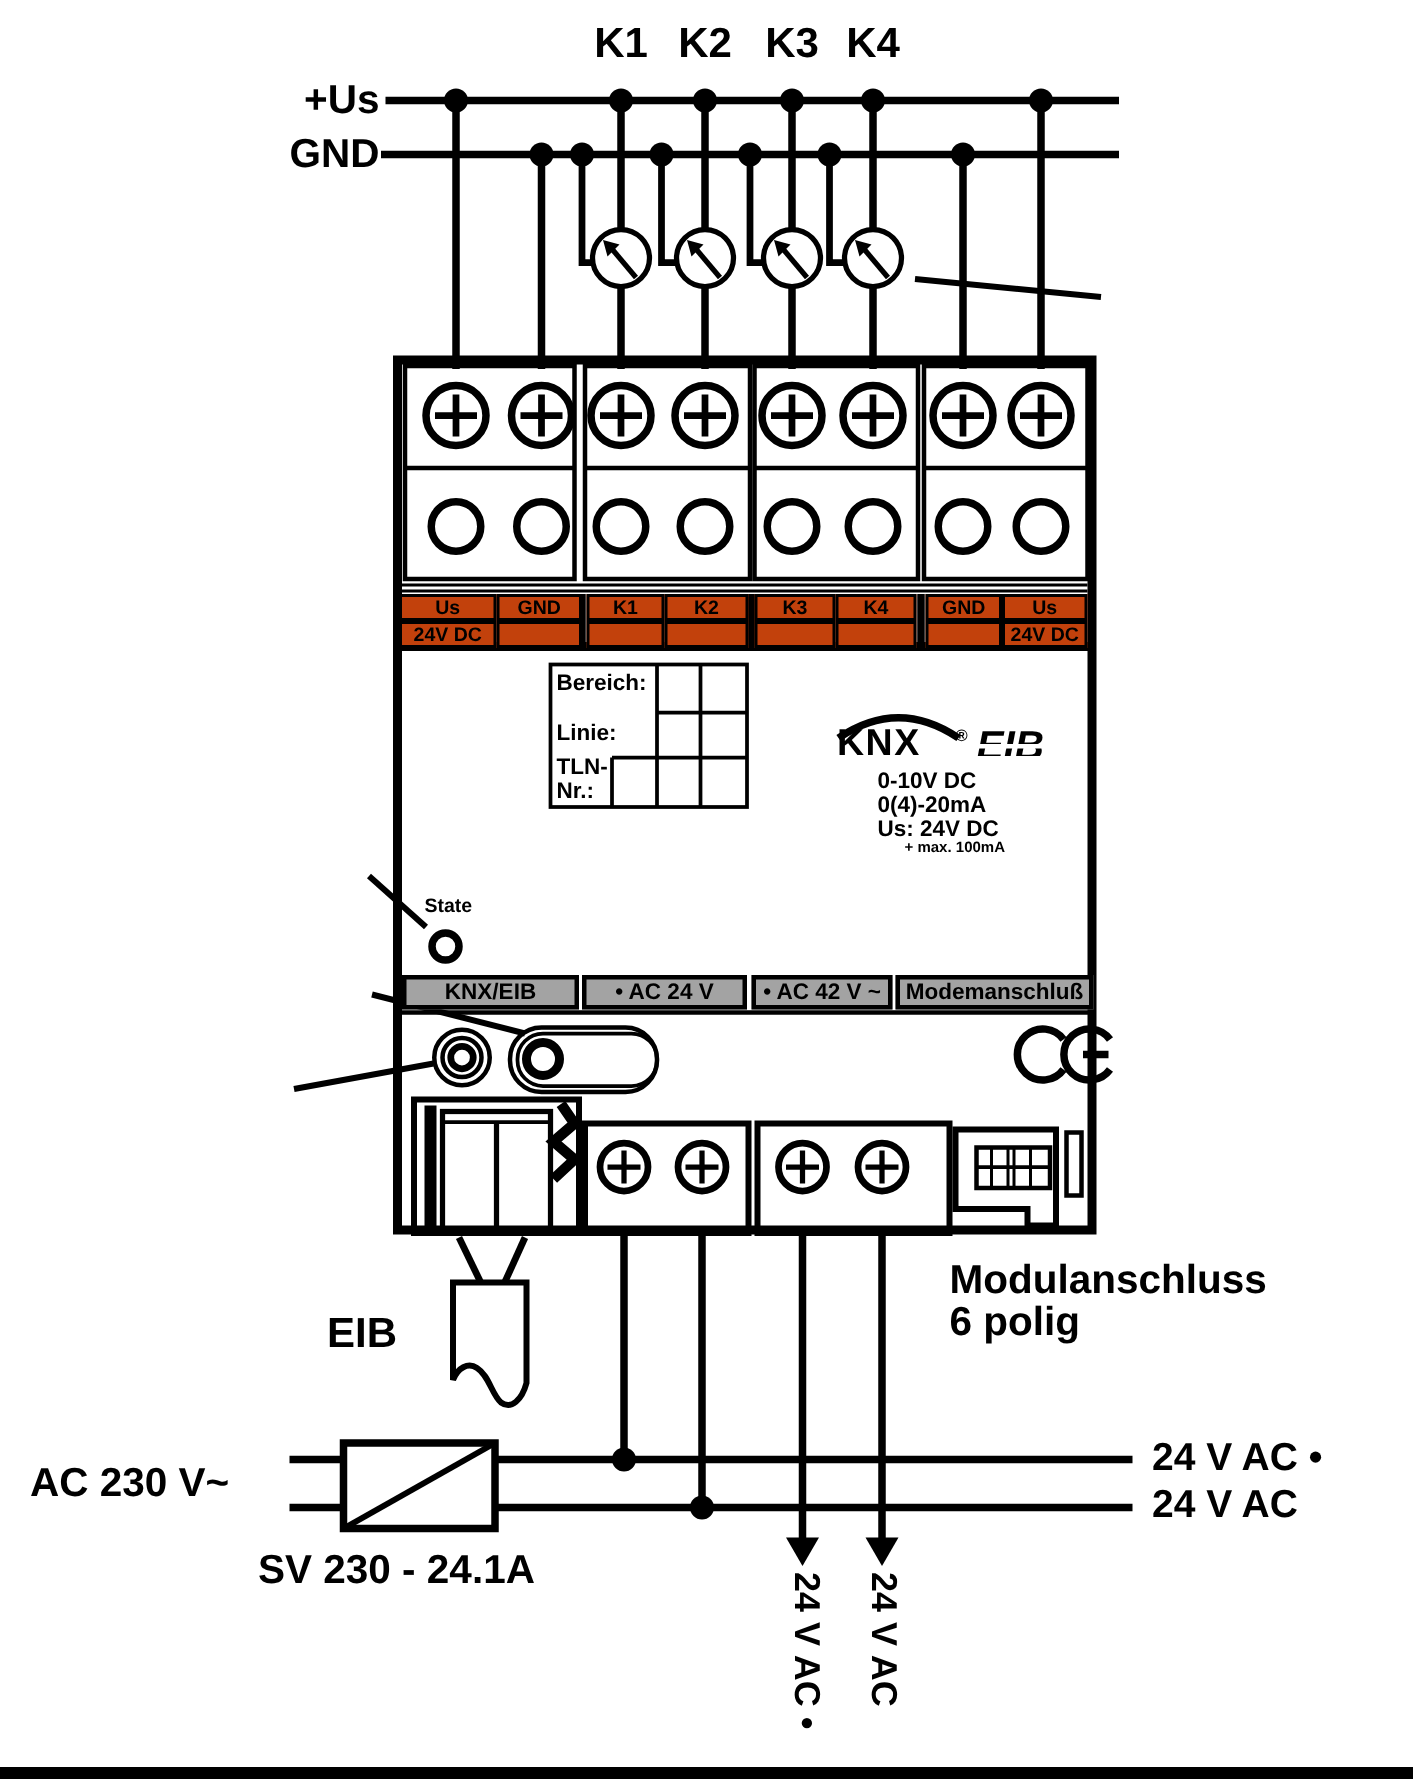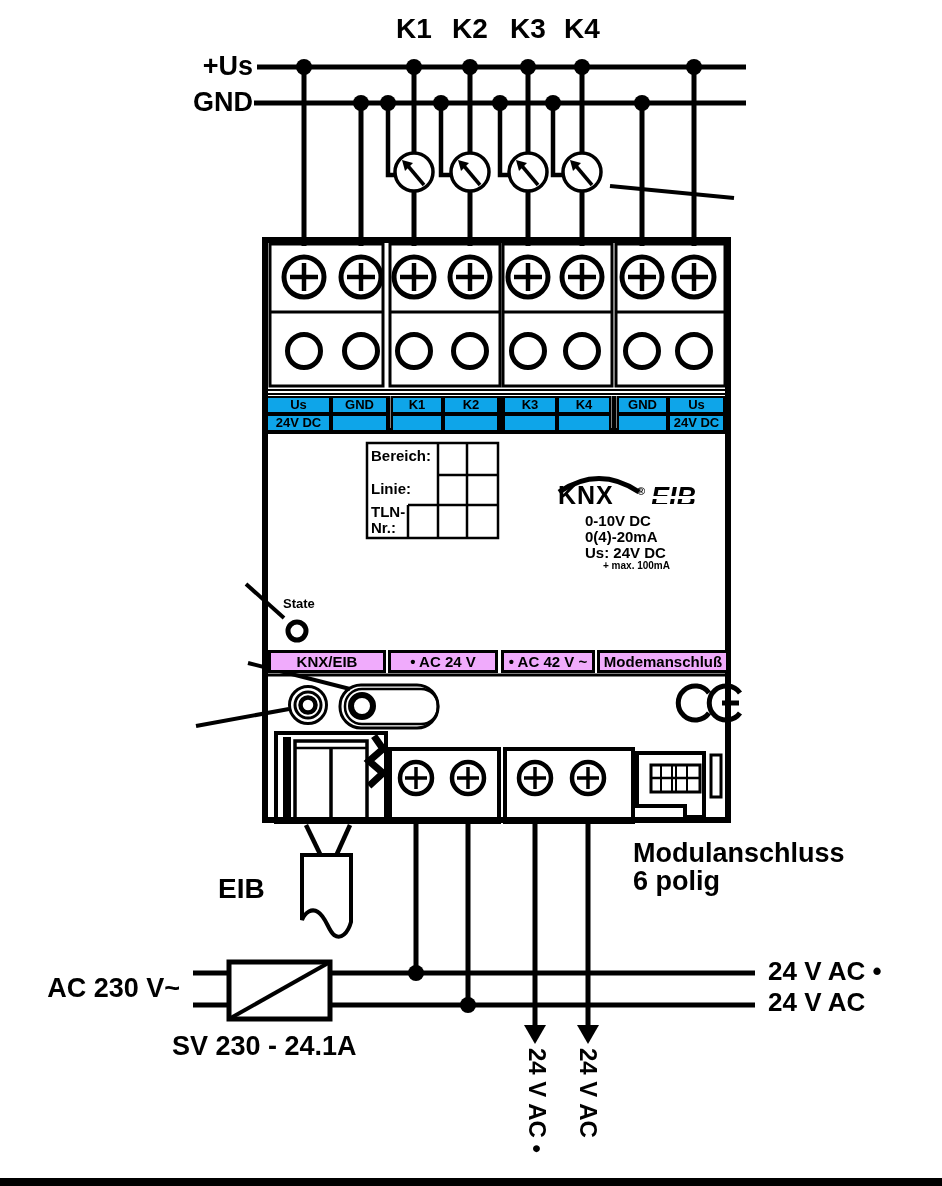--- a/index.html
+++ b/index.html
@@ -1,23 +1,23 @@
 <!DOCTYPE html>
 <html><head>
 <meta charset="utf-8">
 <style>
   html,body{margin:0;padding:0;background:#fff;}
   #stage{position:relative;width:942px;height:1186px;background:#fff;overflow:hidden;
          font-family:Liberation Sans, sans-serif;color:#000;}
   #shapes{position:absolute;left:0;top:0;}
   .lbl{position:absolute;font-weight:bold;white-space:nowrap;line-height:1.05;}
   .cell{position:absolute;border:2px solid #000;font-weight:bold;font-size:13px;
-        text-align:center;line-height:14px;height:14px;background:#0ea5e9;}
+        text-align:center;line-height:14px;height:14px;background:#c2410c;}
   .mcell{position:absolute;border:3px solid #000;font-weight:bold;font-size:15px;
-         text-align:center;line-height:17px;height:17px;background:#f0abfc;}
+         text-align:center;line-height:17px;height:17px;background:#a3a3a3;}
   .vtext{position:absolute;transform-origin:0 0;transform:rotate(90deg);
          font-weight:bold;font-size:24px;white-space:nowrap;}
   .stripe{position:absolute;background:#fff;height:3px;}
   .eiblogo{font-style:italic;font-weight:900;letter-spacing:0px;}
 </style>
 </head>
 <body>
 
 <div id="stage">
 
@@ -308,21 +308,21 @@
 
 <div class="mcell" style="left:268px;top:650px;width:112px;">KNX/EIB</div>
 <div class="mcell" style="left:388px;top:650px;width:104px;">• AC 24 V</div>
 <div class="mcell" style="left:501px;top:650px;width:88px;">• AC 42 V ~</div>
 <div class="mcell" style="left:597px;top:650px;width:126px;">Modemanschluß</div>
 
 <div class="lbl" style="left:218px;top:874px;font-size:28px;">EIB</div>
 <div class="lbl" style="left:633px;top:839px;font-size:27px;">Modulanschluss</div>
 <div class="lbl" style="left:633px;top:867px;font-size:27px;">6 polig</div>
 
-<div class="lbl" style="left:20px;top:974px;width:160px;text-align:right;font-size:27px;">AC 230 V~</div>
+<div class="lbl" style="left:20px;top:974px;width:160px;font-size:27px;">AC 230 V~</div>
 <div class="lbl" style="left:172px;top:1032px;font-size:27px;">SV 230 - 24.1A</div>
 
 <div class="lbl" style="left:768px;top:958px;font-size:26px;">24 V AC •</div>
 <div class="lbl" style="left:768px;top:989px;font-size:26px;">24 V AC</div>
 
 <div class="vtext" style="left:551px;top:1048px;">24 V AC •</div>
 <div class="vtext" style="left:602px;top:1048px;">24 V AC</div>
 
 </div>
 

